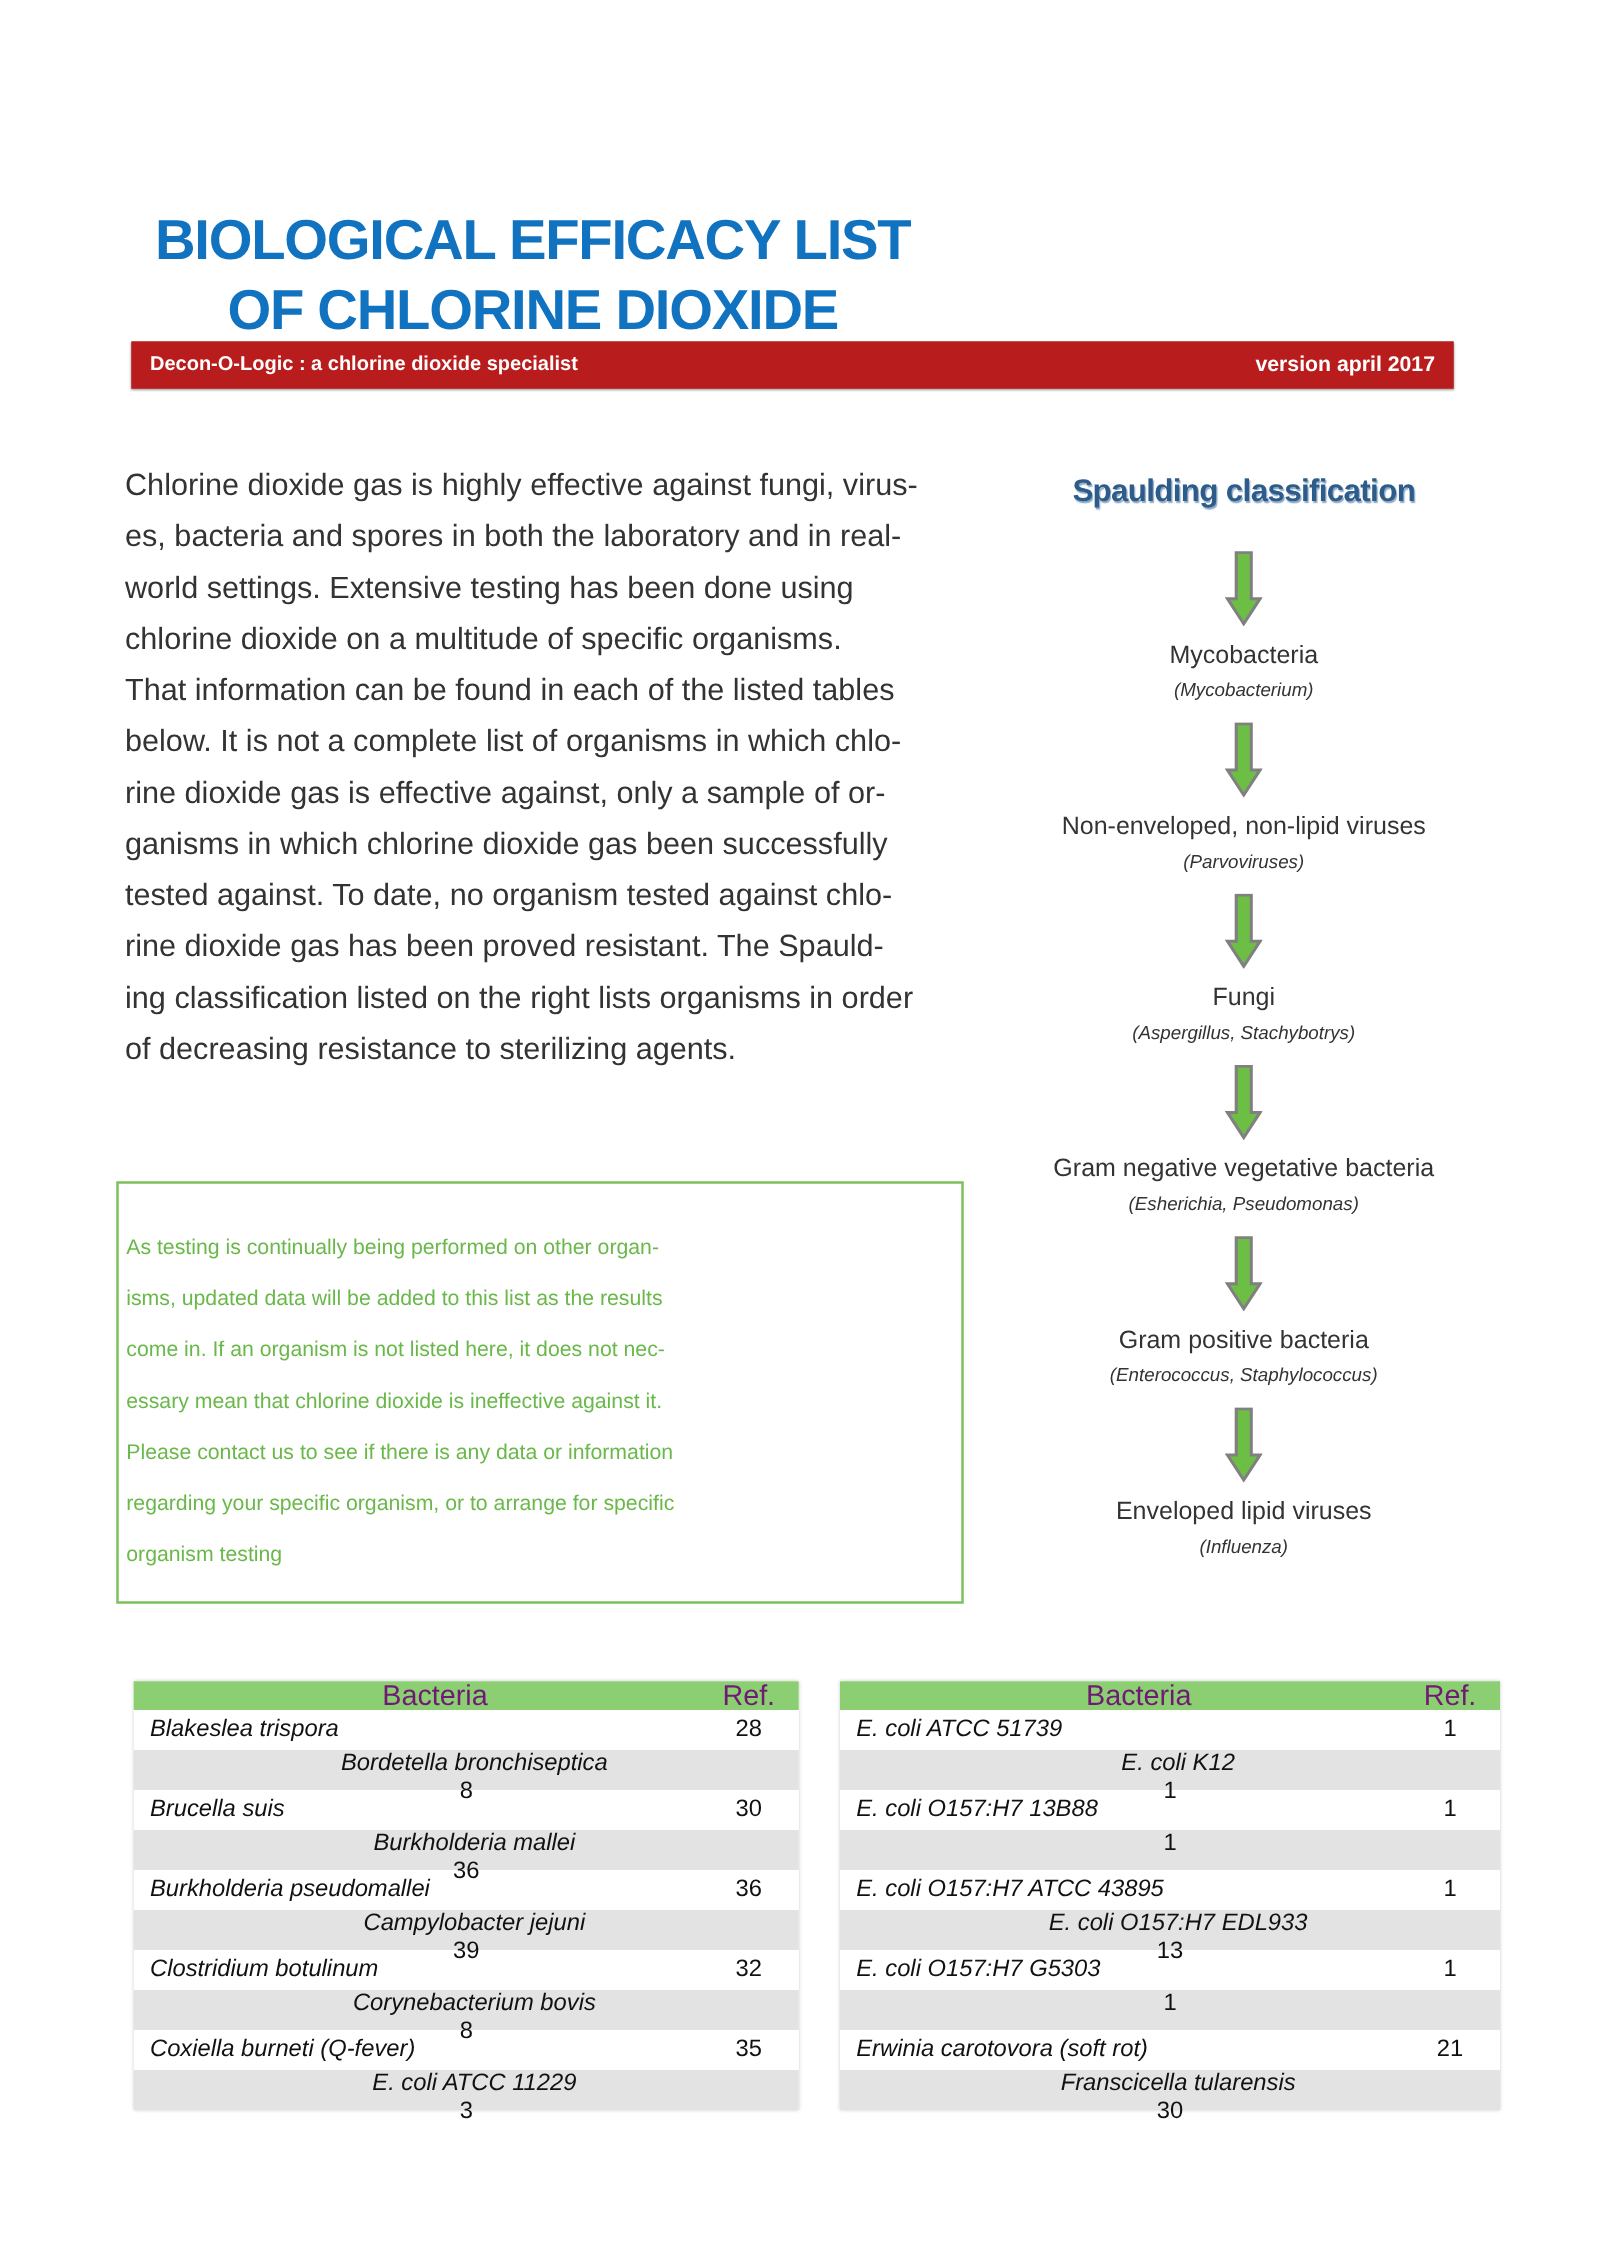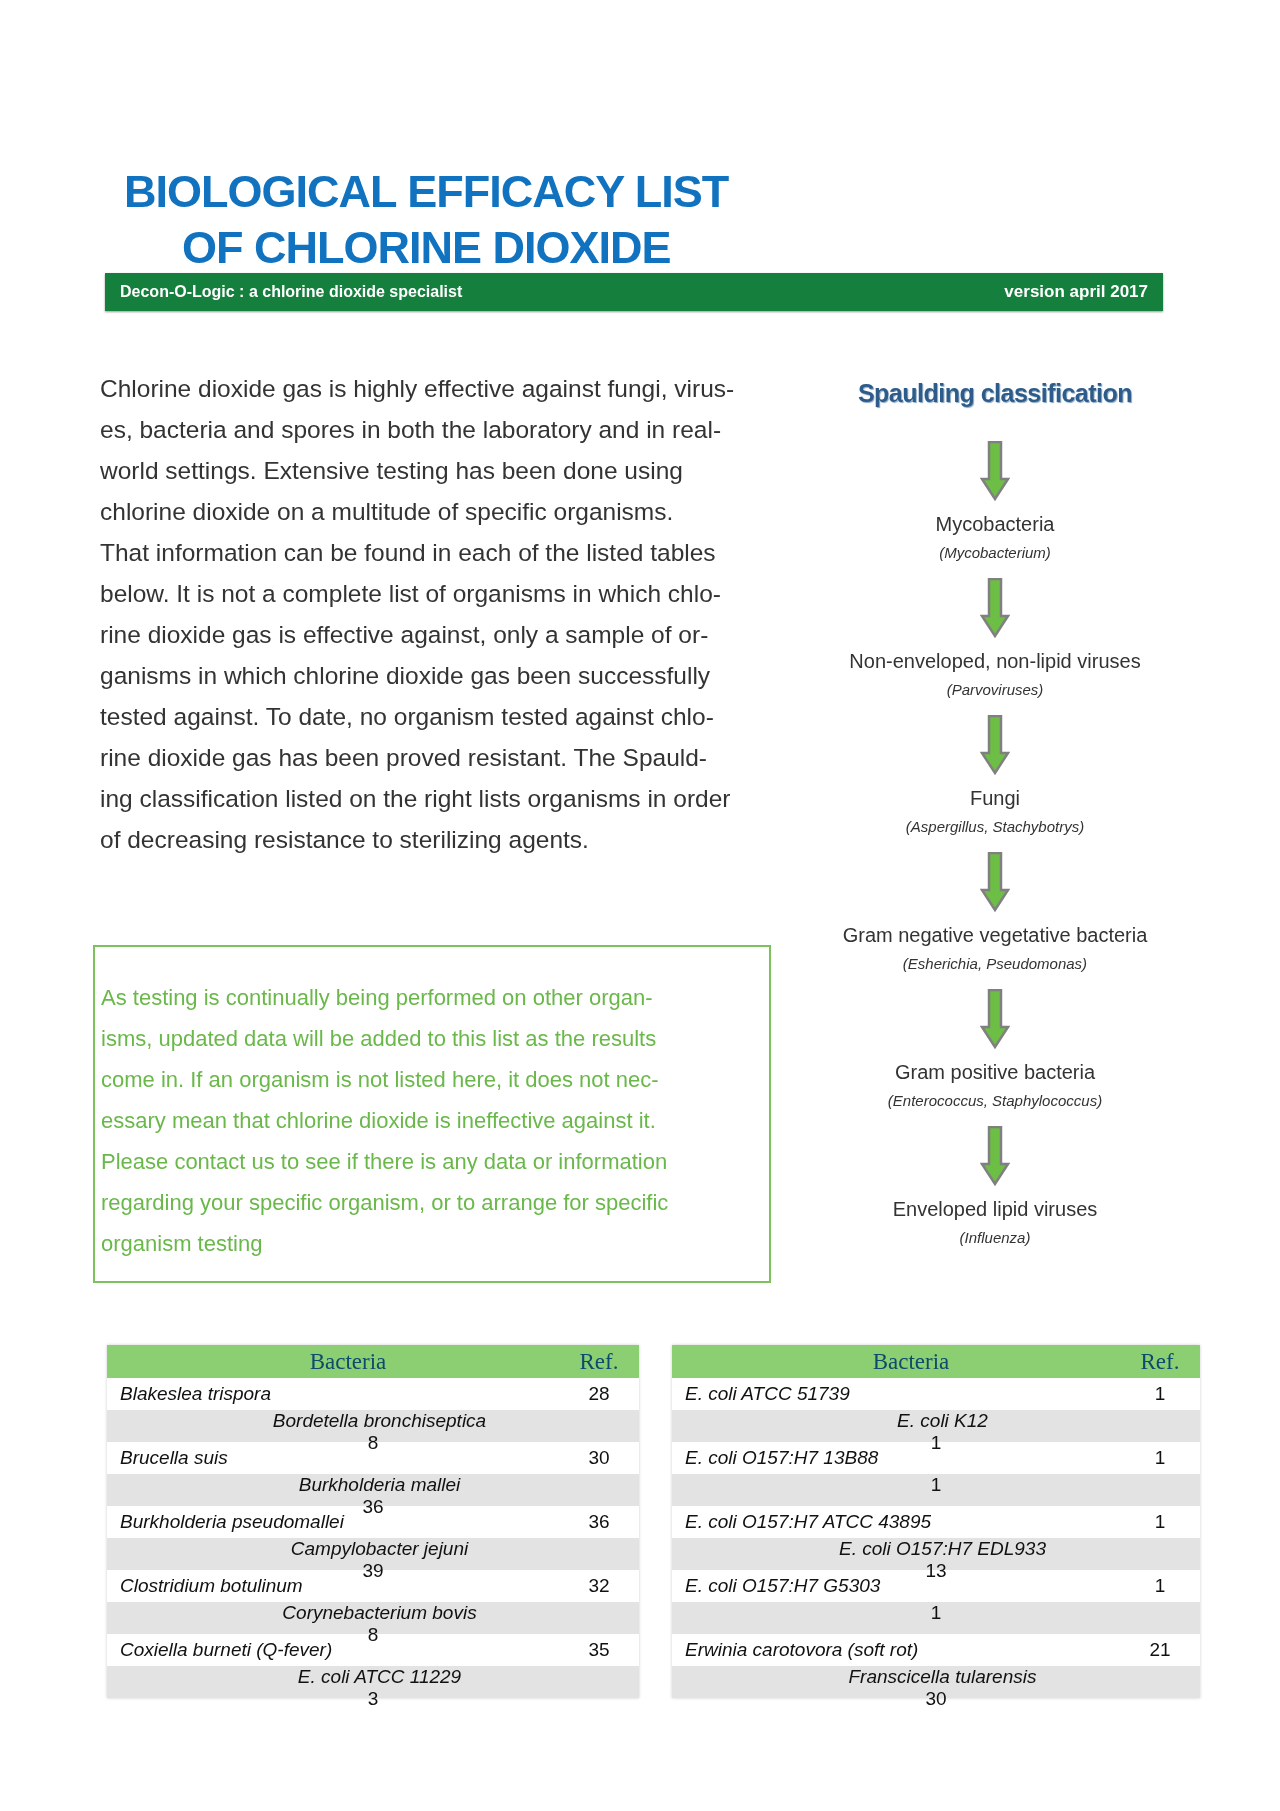--- a/index.html
+++ b/index.html
@@ -1,40 +1,40 @@
 <!DOCTYPE html>
 <html><head>
   <meta charset="utf-8">
   <style>
     html, body { margin: 0; padding: 0; background: #ffffff; }
     body { width: 1280px; height: 1811px; position: relative; overflow: hidden; font-family: "Liberation Sans", sans-serif; color: #333333; }
 
     .title { position: absolute; left: 106px; top: 146px; margin: 18px; color: #1173bf; font-family: "Liberation Sans", sans-serif; font-weight: bold; font-size: 45px; line-height: 56px; letter-spacing: -1px; text-align: center; }
 
-    .banner { position: absolute; left: 105px; top: 273px; width: 1058px; height: 38px; background: #15803d; color: #ffffff; display: flex; align-items: center; justify-content: space-between; box-sizing: border-box; padding: 0 15px 0 15px; box-shadow: 0 1px 2px #999; }
+    .banner { position: absolute; left: 105px; top: 273px; width: 1058px; height: 38px; background: #b91c1c; color: #ffffff; display: flex; align-items: center; justify-content: space-between; box-sizing: border-box; padding: 0 15px 0 15px; box-shadow: 0 1px 2px #999; }
     .banner .left { font-size: 16px; font-weight: bold; }
     .banner .right { font-size: 17px; font-weight: bold; }
 
     .intro { position: absolute; left: 100px; top: 368px; width: 680px; font-size: 24.5px; line-height: 41px; color: #333333; }
     .intro p { margin: 0; }
 
-    .notice { position: absolute; left: 93px; top: 945px; width: 678px; height: 338px; border: 2px solid #7dc15d; box-sizing: border-box; padding: 30px 6px 0 6px; color: #6ab84a; font-size: 22px; line-height: 41px; }
+    .notice { position: absolute; left: 93px; top: 945px; width: 678px; height: 338px; border: 2px solid #7dc15d; box-sizing: border-box; padding: 30px 6px 0 6px; color: #6ab84a; font-size: 17px; line-height: 41px; }
     .notice p { margin: 0; }
 
     .spaulding { position: absolute; left: 820px; top: 375px; width: 350px; text-align: center; }
     .sp-title { font-size: 25px; font-weight: bold; color: #2e5c8a; letter-spacing: -0.5px; text-shadow: -1px -1px 0 #fff, 1px 1px 1px #8aa6c2; margin: 4px 0 0 0; height: 48px; }
     .sp-level { position: relative; }
     .sp-name { font-size: 20px; color: #333333; line-height: 26px; }
     .sp-example { font-size: 15px; font-style: italic; color: #333333; line-height: 22px; margin-top: 5px; }
     .sp-arrow { display: block; margin: 14px auto 10px auto; width: 30px; height: 60px; }
 
     .table { position: absolute; top: 1345px; border-collapse: collapse; font-size: 19px; box-shadow: 0 0 3px #ccc; }
     .table.left { left: 107px; width: 532px; }
     .table.right { left: 672px; width: 528px; }
-    .table .th { background: #8ccf72; color: #0c4a6e; font-size: 23px; height: 33px; display: flex; align-items: center; font-family: Liberation Serif, serif; }
+    .table .th { background: #8ccf72; color: #701a75; font-size: 23px; height: 23px; display: flex; align-items: center; }
     .table .th .c1 { flex: 1; text-align: center; padding-left: 30px; }
     .table .th .c2 { width: 80px; text-align: center; }
     .table .tr { height: 32px; display: flex; align-items: center; color: #111; }
     .table .tr.odd { background: #ffffff; }
     .table .tr.even { background: #e3e3e3; flex-direction: column; }
     .table .tr .c1 { flex: 1; font-style: italic; padding-left: 13px; }
     .table .tr .c2 { width: 80px; text-align: center; }
   </style>
 </head>
 <body>

